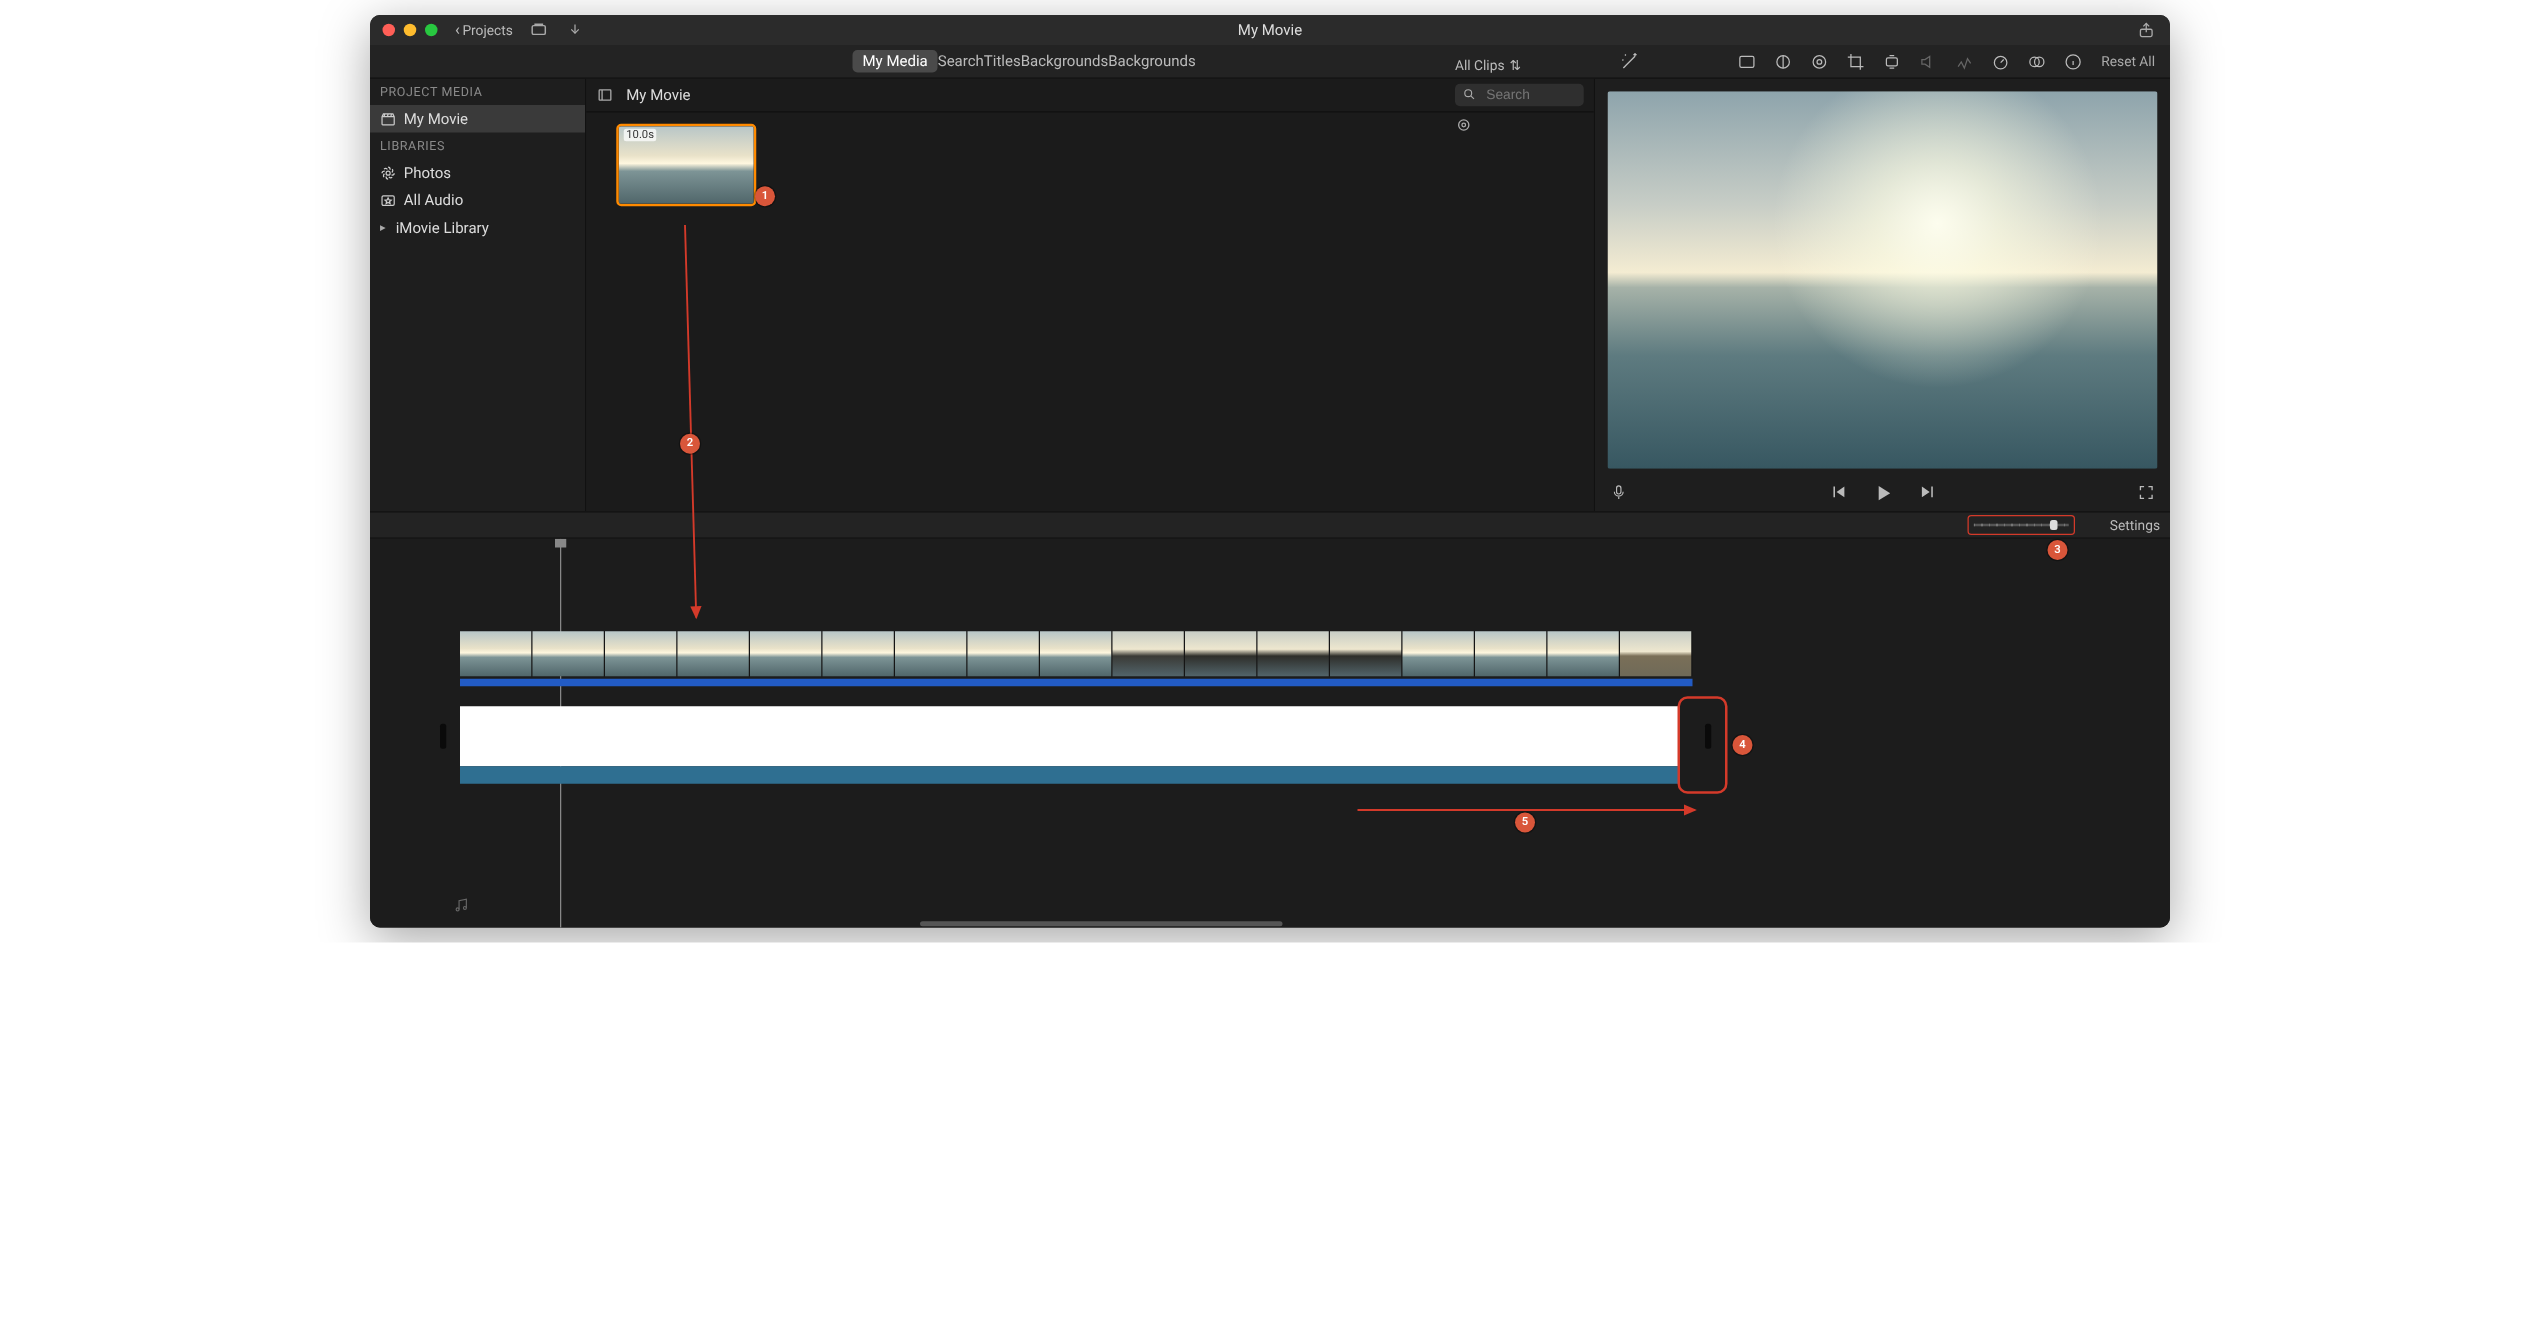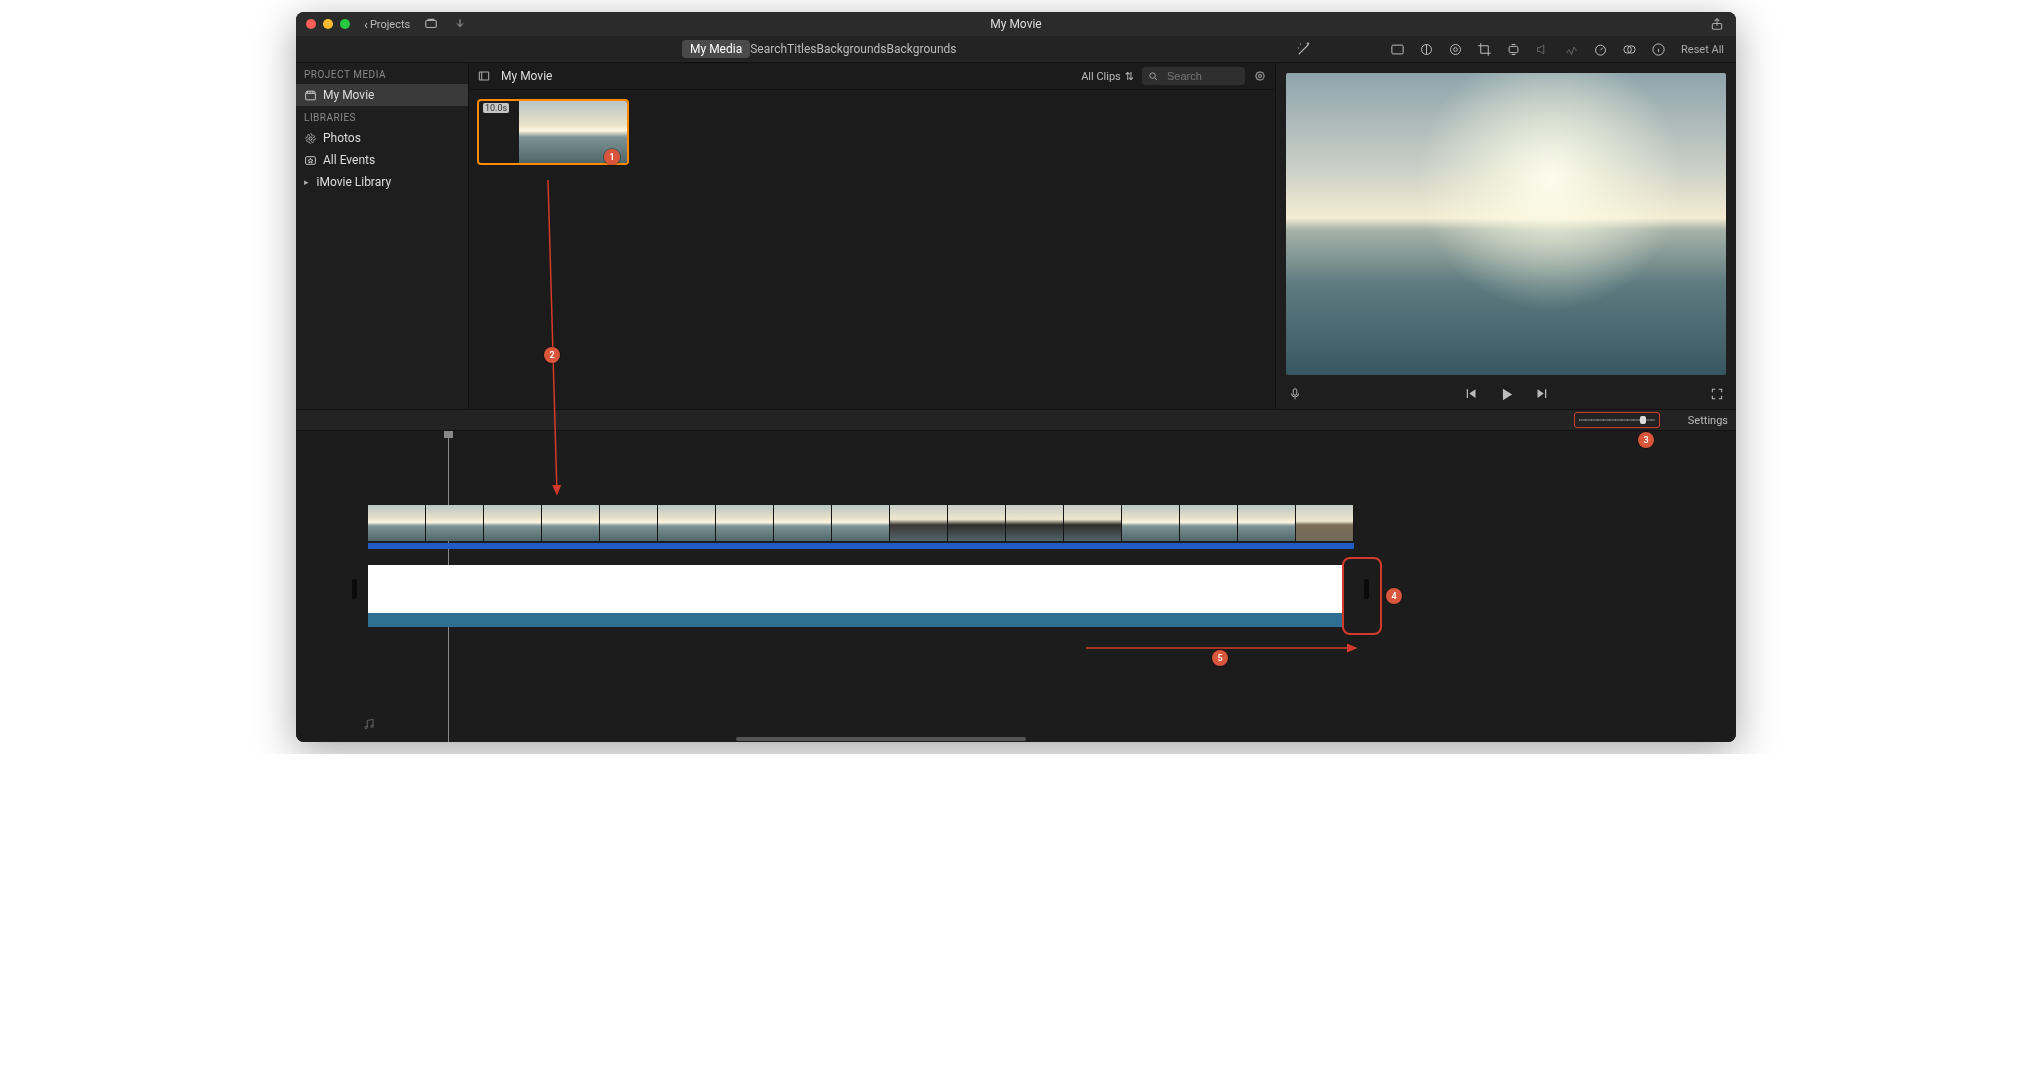--- a/index.html
+++ b/index.html
@@ -26,25 +26,25 @@
   .reset-all{position:absolute;right:12px;color:#aaa;font-size:11px;}
   .upper{display:flex;height:346px;}
   .sidebar{width:172px;background:#1e1e1e;border-right:1px solid #111;padding-top:0;}
   .sidebar .section-label{color:#8a8a8a;font-size:10px;font-weight:400;letter-spacing:.5px;padding:6px 8px 4px 8px;}
   .sidebar .row{display:flex;align-items:center;gap:6px;padding:4px 8px;font-size:12px;color:#ddd;}
   .sidebar .row.sel{background:#3a3a3a;}
   .sidebar .row .tri{font-size:9px;color:#aaa;margin-right:2px;}
   .browser{flex:1;background:#1b1b1b;position:relative;}
   .browser-header{height:26px;display:flex;align-items:center;border-bottom:1px solid #111;padding:0 8px;gap:10px;}
   .browser-title{font-size:12px;color:#ddd;}
-  .browser-right{position:absolute;right:8px;display:flex;align-items:center;gap:8px;}
+  .browser-right{position:absolute;right:8px;display:flex;align-items:flex-start;gap:8px;flex-direction:column;}
   .search-wrap{display:flex;align-items:center;background:#2f2f2f;border-radius:4px;padding:2px 6px;gap:6px;}
   .search-wrap input{background:transparent;border:none;outline:none;color:#ccc;font-size:11px;width:70px;}
   .allclips{font-size:11px;color:#bbb;display:flex;align-items:center;gap:4px;}
-  .clip-thumb{position:absolute;left:8px;top:36px;width:108px;height:62px;border:2px solid #ff8a00;border-radius:4px;overflow:hidden;padding-left:40px;}
+  .clip-thumb{position:absolute;left:24px;top:36px;width:108px;height:62px;border:2px solid #ff8a00;border-radius:4px;overflow:hidden;}
   .clip-thumb .duration{position:absolute;left:4px;top:2px;font-size:9px;color:#333;background:rgba(255,255,255,.75);padding:0 2px;border-radius:2px;}
   .ocean-grad{width:100%;height:100%;background:linear-gradient(to bottom,#b8c6c7 0%,#e9e2c9 38%,#fff7df 48%,#7d9496 58%,#50666a 100%);}
   .viewer{width:460px;background:#1e1e1e;border-left:1px solid #111;display:flex;flex-direction:column;}
   .viewer-canvas{flex:1;margin:10px 10px 4px 10px;position:relative;}
   .viewer-canvas .ocean{position:absolute;inset:0;border-radius:2px;overflow:hidden;}
   .sky-sea{width:100%;height:100%;background:
     radial-gradient(circle at 60% 35%,rgba(255,255,240,.95) 0%,rgba(255,255,230,.6) 15%,rgba(200,210,200,0) 40%),
     linear-gradient(to bottom,#8ea4ac 0%,#c7cdc6 30%,#f4ecd2 48%,#a6b2a8 52%,#5e7b80 70%,#375761 100%);
   }
   .viewer-controls{height:30px;display:flex;align-items:center;position:relative;color:#bbb;}
@@ -213,21 +213,21 @@
           </span>
         <span>Photos</span>
       </div>
       <div class="row">
         <span>
             <svg width="13" height="13" viewBox="0 0 24 24" stroke="#ccc" fill="none" stroke-width="1.8">
               <rect x="3" y="5" width="18" height="14" rx="2"></rect>
               <path d="M12 8l1.5 3 3 .3-2.3 2 .7 3L12 14.8 9.1 16.3l.7-3L7.5 11.3l3-.3z"></path>
             </svg>
           </span>
-        <span>All Events</span>
+        <span>All Audio</span>
       </div>
       <div class="row">
         <span class="tri">▸</span>
         <span>iMovie Library</span>
       </div>
     </div>
 
     <div class="browser">
       <div class="browser-header">
         <span>

